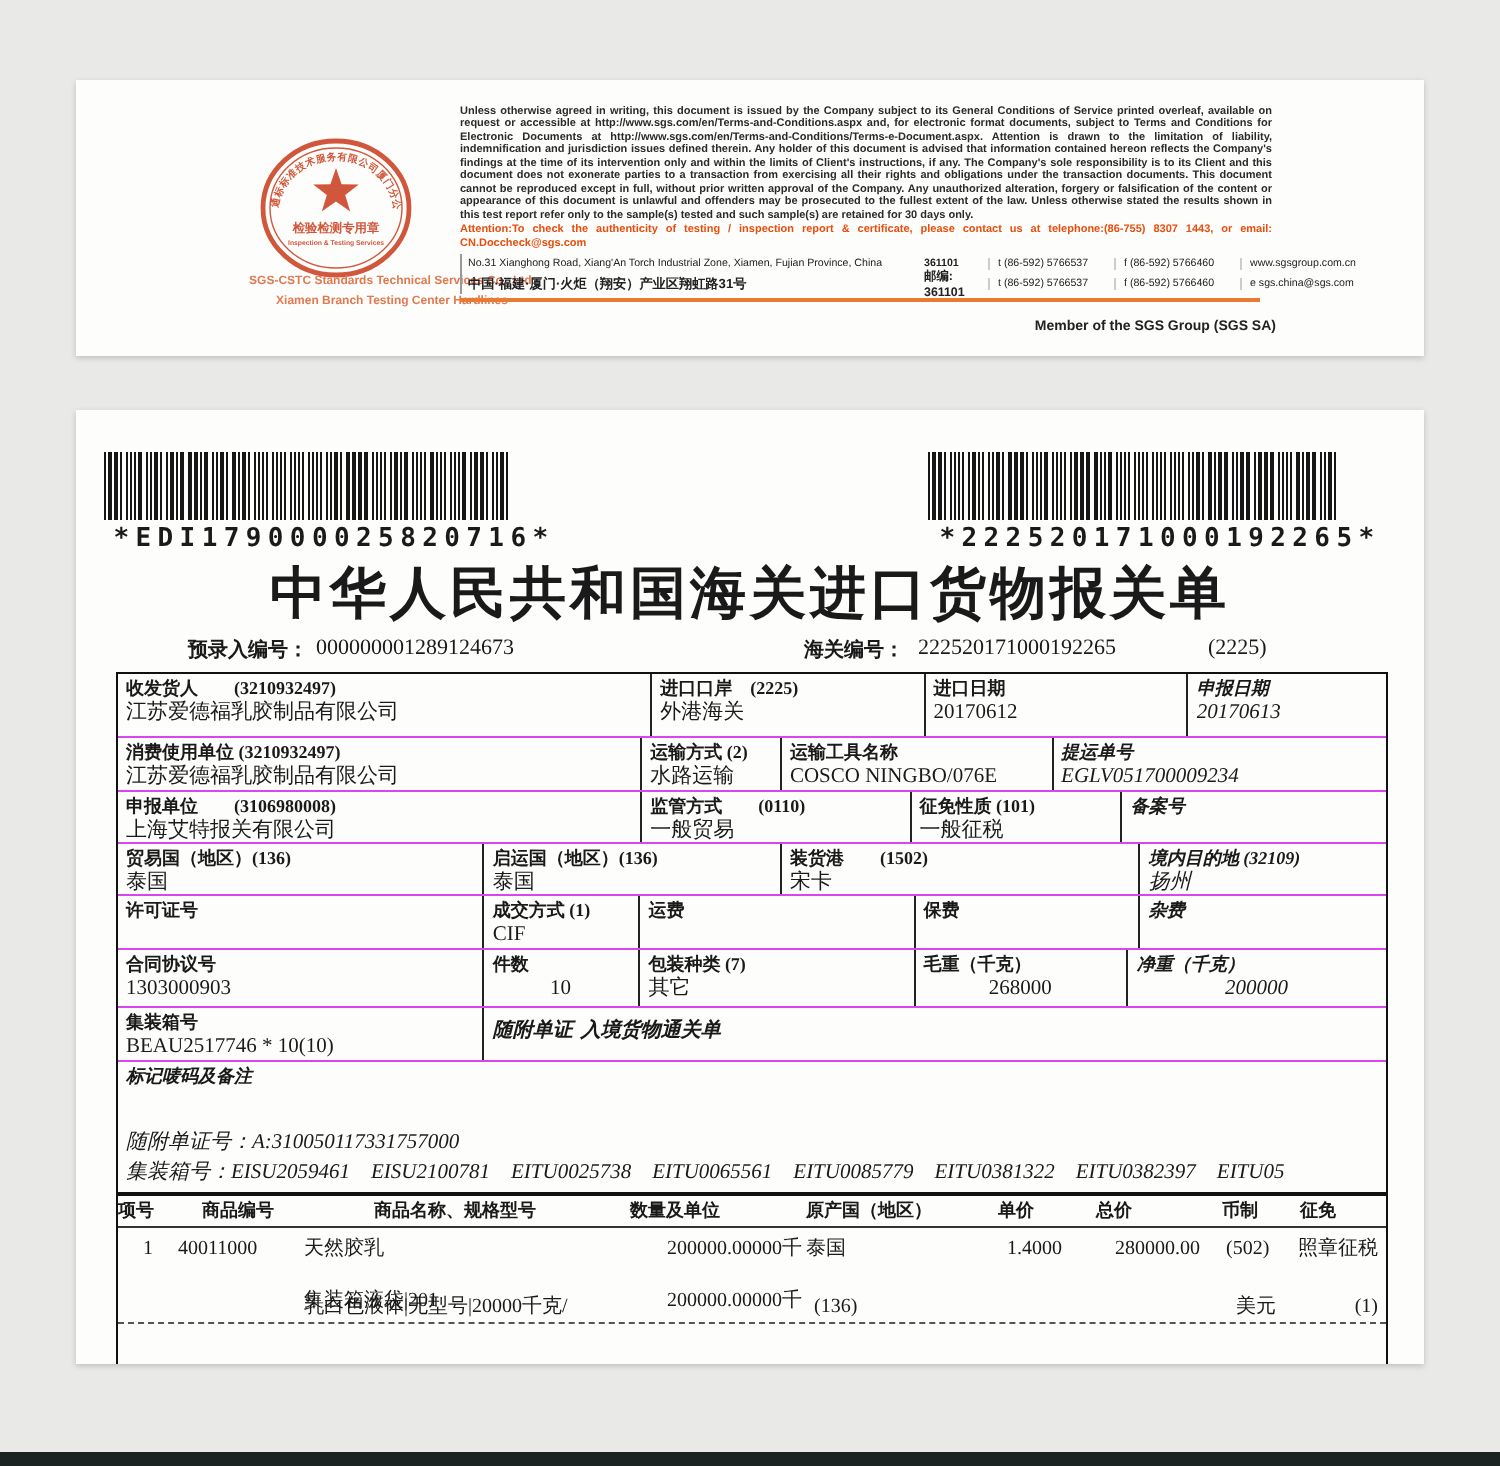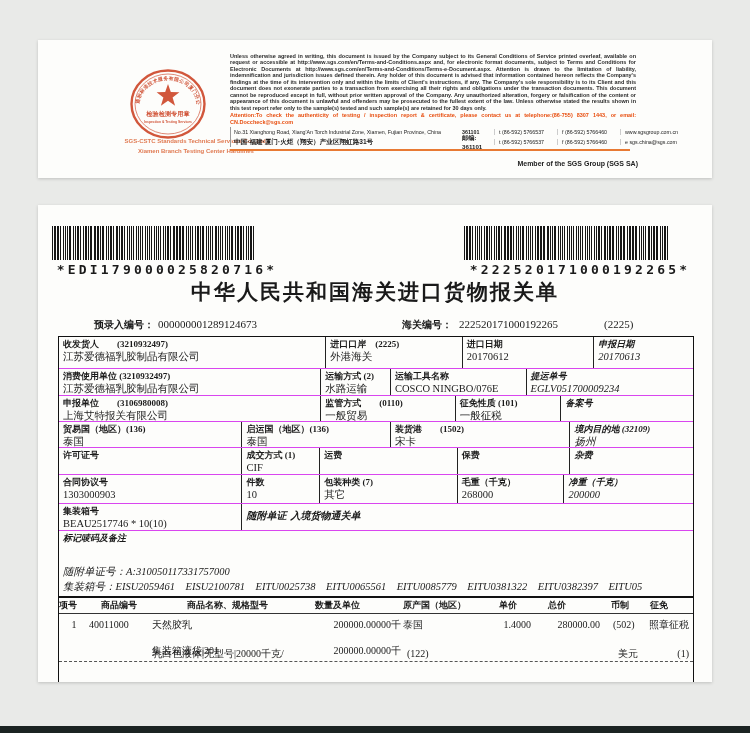--- a/index.html
+++ b/index.html
@@ -35,36 +35,36 @@
   
   .main-paper{left:38px;top:205px;width:674px;height:477px;overflow:hidden;}
   .bc{position:absolute;top:21px;}
   .bc-left{left:14px;width:230px;}
   .bc-right{left:426px;width:232px;}
   .bars{height:34px;white-space:nowrap;font-size:0;overflow:hidden;}
   .bars i{display:inline-block;height:100%;background:#161616;}
   .bct{margin-top:2px;text-align:center;font-family:"DejaVu Sans Mono","Liberation Mono",monospace;
        font-size:13px;font-weight:bold;letter-spacing:3.2px;white-space:nowrap;}
   .doc-title{position:absolute;top:73px;left:0;width:100%;text-align:center;
-             font-size:21px;font-weight:bold;letter-spacing:2px;}
+             font-size:28px;font-weight:bold;letter-spacing:2px;}
   .pre-row{position:absolute;top:113px;left:0;width:100%;height:16px;}
   .pre-row span{position:absolute;white-space:nowrap;}
   .pre-row .lab{font-size:10px;font-weight:bold;}
   .pre-row .val{font-size:11px;}
 
   .ftable{position:absolute;left:20px;top:131px;width:636px;height:346px;
           border:1.5px solid #111;border-bottom:none;box-sizing:border-box;
           display:flex;flex-direction:column;}
   .frow{display:flex;border-bottom:1px solid #d946ef;flex:none;box-sizing:border-box;}
   .cell{border-right:1px solid #222;box-sizing:border-box;padding:1px 0 0 4px;
         position:relative;overflow:hidden;}
   .cell:last-child{border-right:none;font-style:italic;}
   .flabel{font-size:9px;font-weight:bold;line-height:12px;white-space:nowrap;}
   .fvalue{font-size:10.5px;line-height:13px;white-space:nowrap;}
-  .cell.num .fvalue{text-align:left;padding-right:5px;}
+  .cell.num .fvalue{text-align:center;padding-right:5px;}
   .cell.inline .flabel,.cell.inline .fvalue{display:inline;font-size:10px;font-weight:bold;}
   .marks-row{border-bottom:2px solid #111;}
   .marks-bottom{position:absolute;left:4px;right:2px;bottom:2px;}
   .marks-bottom div{font-size:10.5px;line-height:15px;white-space:nowrap;overflow:hidden;}
 
   .gheader{position:relative;height:15px;border-bottom:1px solid #333;flex:none;}
   .gheader span{position:absolute;top:1px;font-size:9px;font-weight:bold;white-space:nowrap;}
   .h1{left:0;width:36px;}.h2{left:42px;width:56px;}.h3{left:128px;width:90px;}
   .h4{left:256px;width:60px;}.h5{left:344px;width:82px;}.h6{left:440px;width:36px;}
   .h7{left:489px;width:36px;}.h8{left:552px;width:36px;}.h9{left:591px;width:36px;}
@@ -313,21 +313,21 @@
 
       <div class="gbody">
         <span class="r1 c1">1</span>
         <span class="r1 c2">40011000</span>
         <span class="r1 c3">天然胶乳</span>
         <span class="r2 c3">乳白色液体|无型号|20000千克/</span>
         <span class="r3 c3">集装箱液袋|201</span>
         <span class="r1 c4">200000.00000千</span>
         <span class="r3 c4">200000.00000千</span>
         <span class="r1 c5">泰国</span>
-        <span class="r2 c5b">(122)</span>
+        <span class="r2 c5b">(136)</span>
         <span class="r1 c6">1.4000</span>
         <span class="r1 c7">280000.00</span>
         <span class="r1 c8">(502)</span>
         <span class="r2 c8b">美元</span>
         <span class="r1 c9">照章征税</span>
         <span class="r2 c9">(1)</span>
         <div class="dash"></div>
       </div>
 
     </div>

